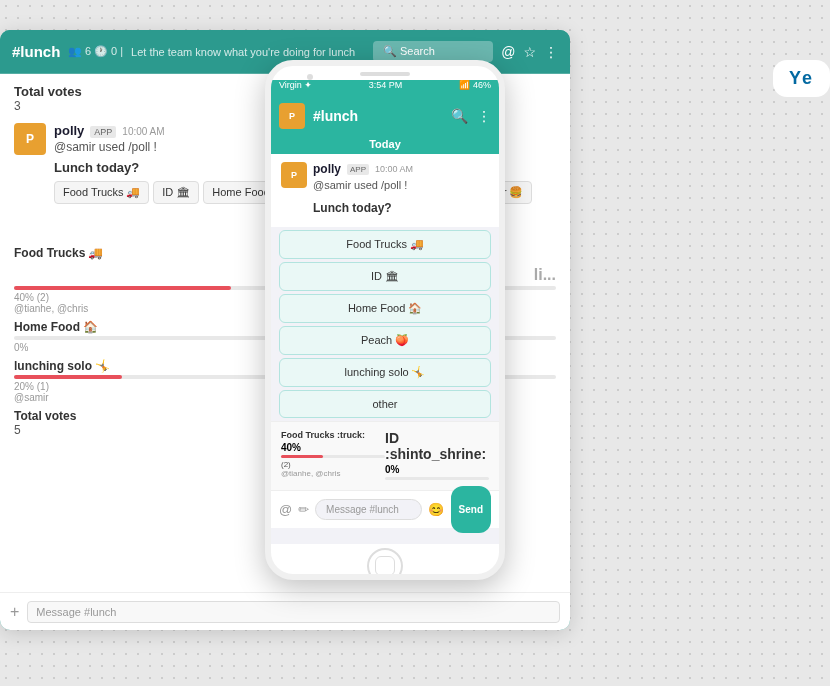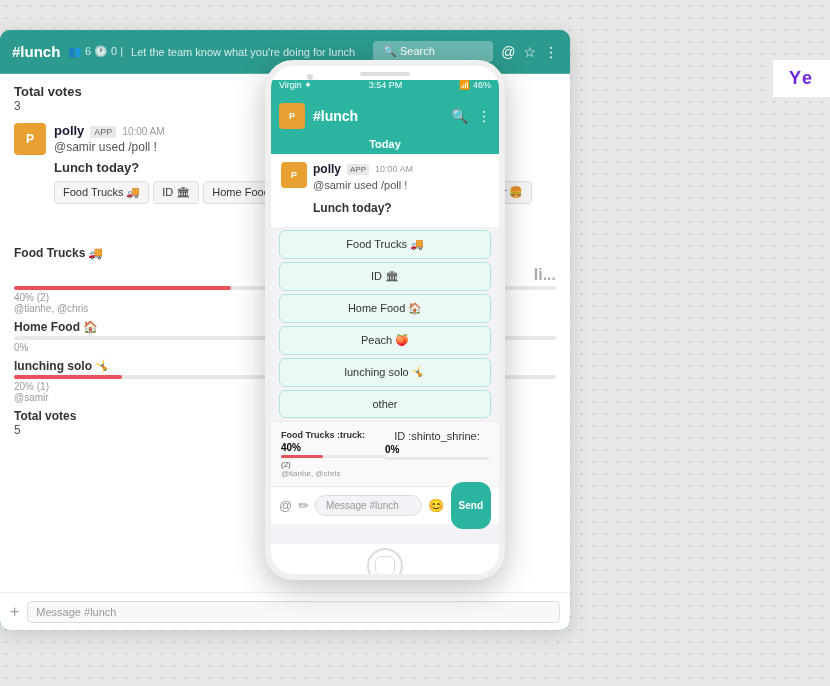--- a/index.html
+++ b/index.html
@@ -487,22 +487,23 @@
 
     
     .yell-banner {
       position: absolute;
       right: 0;
       top: 60px;
       background: white;
       padding: 8px 16px;
       font-size: 18px;
       font-weight: 700;
-      color: #6d28d9;
+      color: #0369a1;
       letter-spacing: 2px;
+      border-radius: 14px;
     }
   </style>
 </head>
 <body>
 
 <div class="bg-pattern"></div>
 
 <div class="monitor-frame">
   <div class="slack-desktop">
 
@@ -659,21 +660,21 @@
           <div style="display:flex;gap:4px;margin-top:2px;">
             <span style="font-size:10px;font-weight:700;">40%</span>
           </div>
           <div class="phone-result-bar-bg">
             <div class="phone-result-bar-fill" style="width:40%;"></div>
           </div>
           <div style="font-size:8px;color:#555;">(2)</div>
           <div style="font-size:8px;color:#999;">@tianhe, @chris</div>
         </div>
         <div class="phone-result-col">
-          <div style="font-size:11px;font-weight:400;color:#333;text-align:center;">ID :shinto_shrine:</div>
+          <div style="font-size:14px;font-weight:700;color:#333;">ID :shinto_shrine:</div>
           <div style="display:flex;align-items:center;gap:4px;margin-top:2px;">
             <span style="font-size:10px;font-weight:700;">0%</span>
           </div>
           <div class="phone-result-bar-bg">
             <div class="phone-result-bar-fill" style="width:0%;"></div>
           </div>
         </div>
       </div>
     </div>
 

